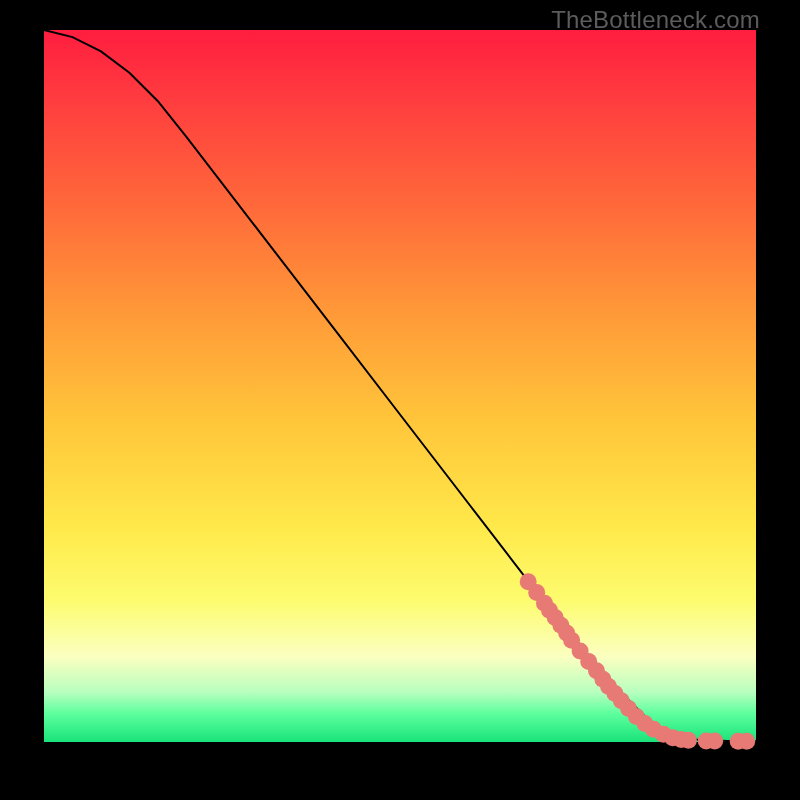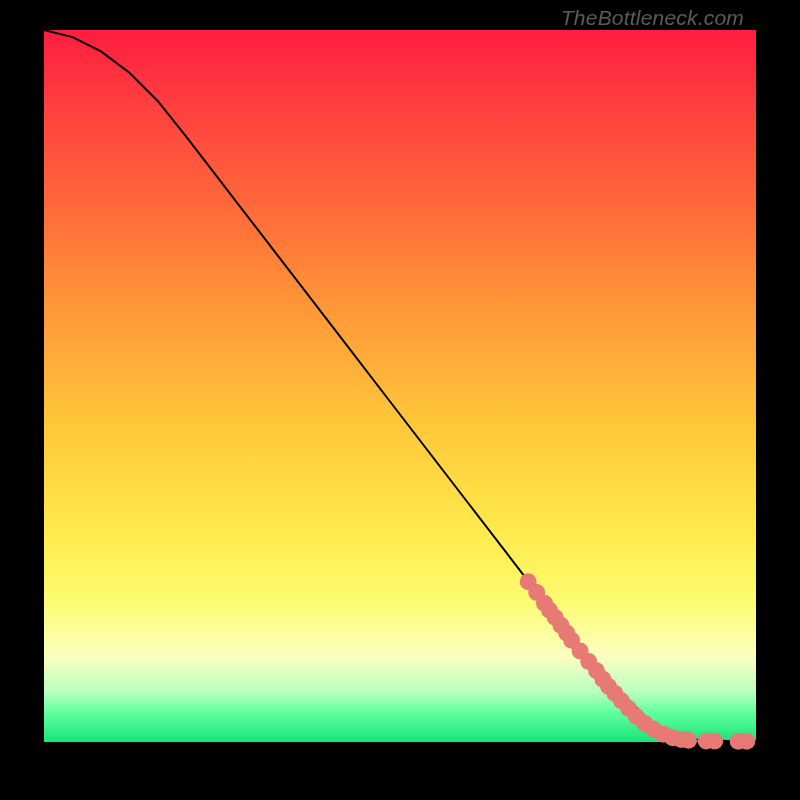--- a/index.html
+++ b/index.html
@@ -35,27 +35,26 @@
       #ffe94a 70%,
       #fdfc6e 80%,
       #fbffc0 88%,
       #b8ffbf 93%,
       #5eff9d 96%,
       #19e37a 100%
     );
   }
   .watermark {
     position: absolute;
-    right: 56px;
+    right: 40px;
     top: 6px;
     color: #5c5c5c;
-    font-size: 21px;
+    font-size: 24px;
     font-weight: 500;
     letter-spacing: 0.2px;
-    font-style: italic;
   }
   svg.overlay {
     position: absolute;
     left: 44px;
     top: 30px;
     width: 712px;
     height: 712px;
     overflow: visible;
   }
 </style>

